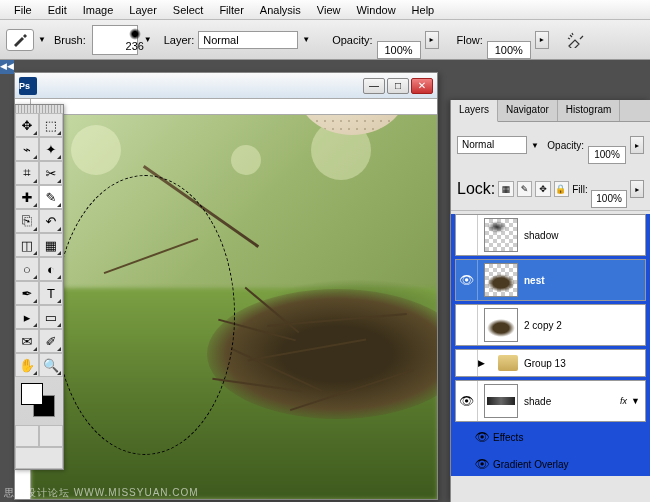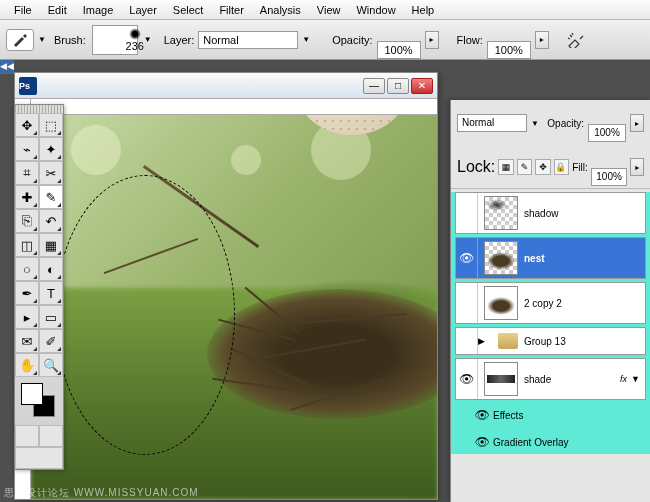--- a/index.html
+++ b/index.html
@@ -49,21 +49,21 @@
 .quick-mask { display: flex; }
 .quick-mask div { flex: 1; height: 22px; border: 1px solid #bbb; background: #e5e5e5; }
 .layers-panel { position: absolute; right: 0; top: 40px; width: 200px; bottom: 0; background: #e5e5e5; border-left: 1px solid #888; z-index: 15; box-shadow: -2px 0 6px rgba(0,0,0,.3); }
 .panel-tabs { display: flex; background: #d0d0d0; height: 22px; border-bottom: 1px solid #999; }
 .panel-tab { padding: 4px 8px; font-size: 10px; border-right: 1px solid #aaa; background: #d0d0d0; cursor: pointer; }
 .panel-tab.active { background: #e5e5e5; border-bottom: 1px solid #e5e5e5; margin-bottom: -1px; }
 .panel-row { display: flex; align-items: center; padding: 4px 6px; gap: 4px; }
 .blend-select { width: 70px; height: 18px; background: #fff; border: 1px solid #999; padding: 0 4px; line-height: 16px; font-size: 10px; }
 .lock-icons { display: flex; gap: 3px; padding: 2px 6px; align-items: center; border-bottom: 1px solid #bbb; }
 .lock-icons .lock-item { width: 16px; height: 16px; border: 1px solid #aaa; background: #f5f5f5; display: flex; align-items: center; justify-content: center; font-size: 9px; }
-.layer-list { background: #5eead4; }
+.layer-list { background: #1d4ed8; }
 .layer-row { display: flex; align-items: center; height: 42px; border-bottom: 1px solid #bbb; background: #fff; margin: 3px 4px; border: 1px solid #999; }
 .layer-row.selected { background: #3875d7; color: #fff; }
 .layer-row.group { height: 28px; }
 .layer-row.sub { margin-left: 20px; height: 24px; border: none; background: transparent; }
 .eye-col { width: 22px; height: 100%; display: flex; align-items: center; justify-content: center; border-right: 1px solid #ccc; font-size: 12px; }
 .layer-row.selected .eye-col { border-right-color: rgba(255,255,255,.3); }
 .thumb { width: 34px; height: 34px; margin: 0 6px; border: 1px solid #888; background: #fff; position: relative; overflow: hidden; }
 .thumb.checker { background-image: linear-gradient(45deg,#ccc 25%,transparent 25%),linear-gradient(-45deg,#ccc 25%,transparent 25%),linear-gradient(45deg,transparent 75%,#ccc 75%),linear-gradient(-45deg,transparent 75%,#ccc 75%); background-size: 8px 8px; background-position: 0 0,0 4px,4px -4px,-4px 0; }
 .thumb-shadow { position: absolute; top: 2px; left: 2px; width: 20px; height: 12px; background: radial-gradient(#333,transparent 70%); }
 .thumb-nest { position: absolute; top: 10px; left: 2px; right: 2px; height: 18px; background: radial-gradient(ellipse,#4a3a22 40%,transparent 70%); }
@@ -192,20 +192,25 @@
     <div class="quick-mask">
       <div></div>
       <div></div>
     </div>
     <div class="quick-mask">
       <div></div>
     </div>
   </div>
 
   <div class="layers-panel">
+    <div class="panel-tabs">
+      <div class="panel-tab active">Layers</div>
+      <div class="panel-tab">Navigator</div>
+      <div class="panel-tab">Histogram</div>
+    </div>
     <div class="panel-row">
       <div class="blend-select">Normal</div>
       <span style="font-size:8px">▼</span>
       <span style="margin-left:auto;font-size:10px">Opacity:</span>
       <span class="val-input" style="width:38px;font-size:10px">100%</span>
       <span class="arrow-btn">▸</span>
     </div>
     <div class="lock-icons">
       <span style="font-size:16px">Lock:</span>
       <div class="lock-item">▦</div>

